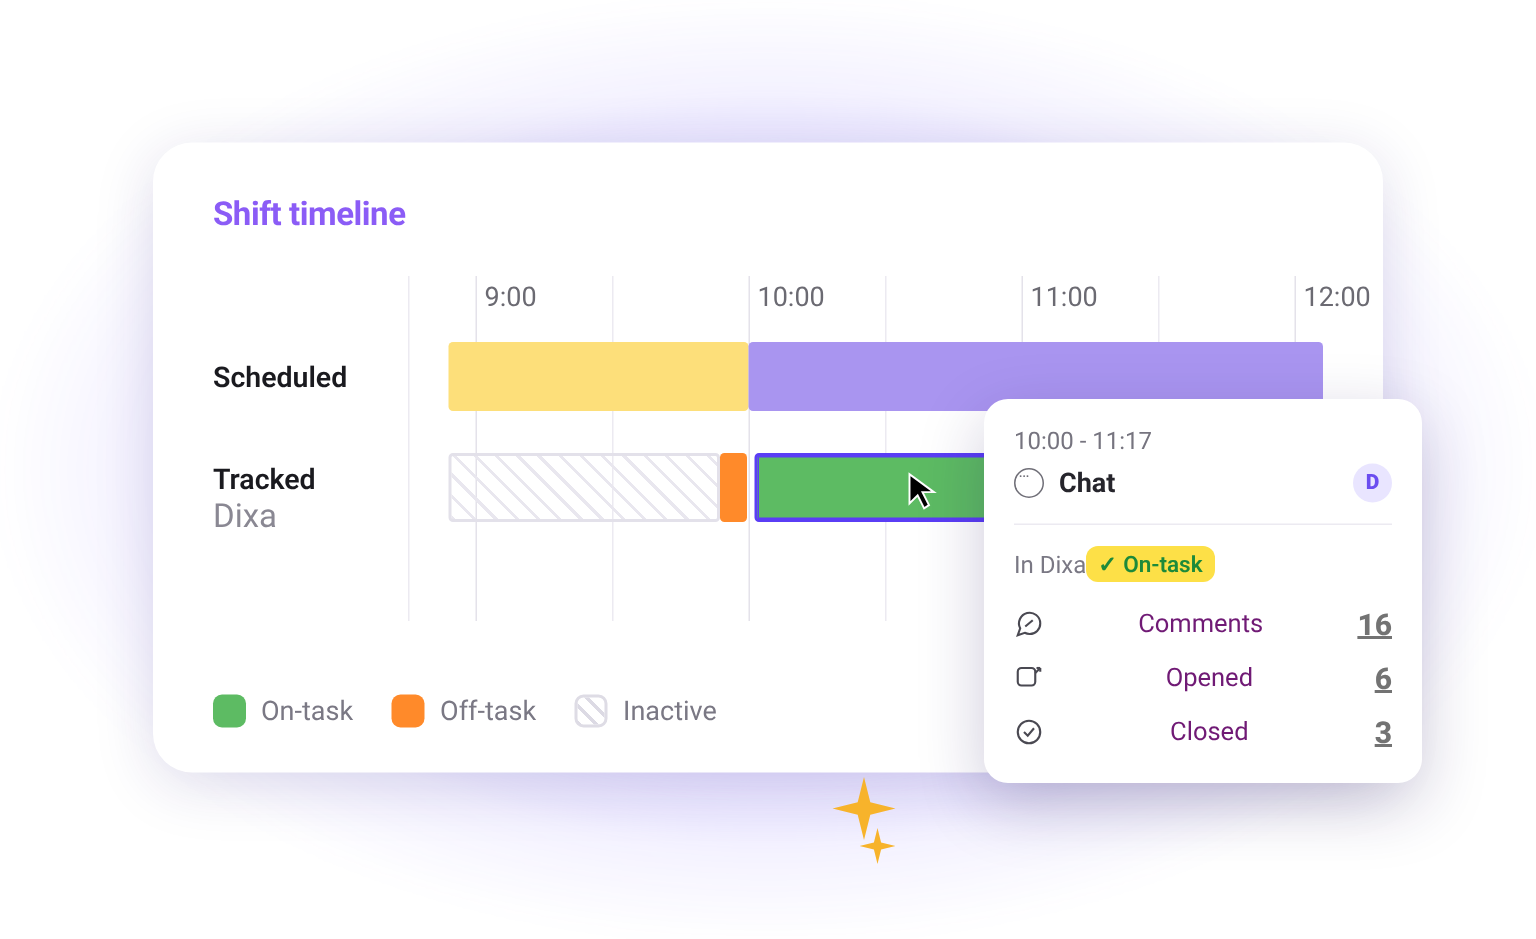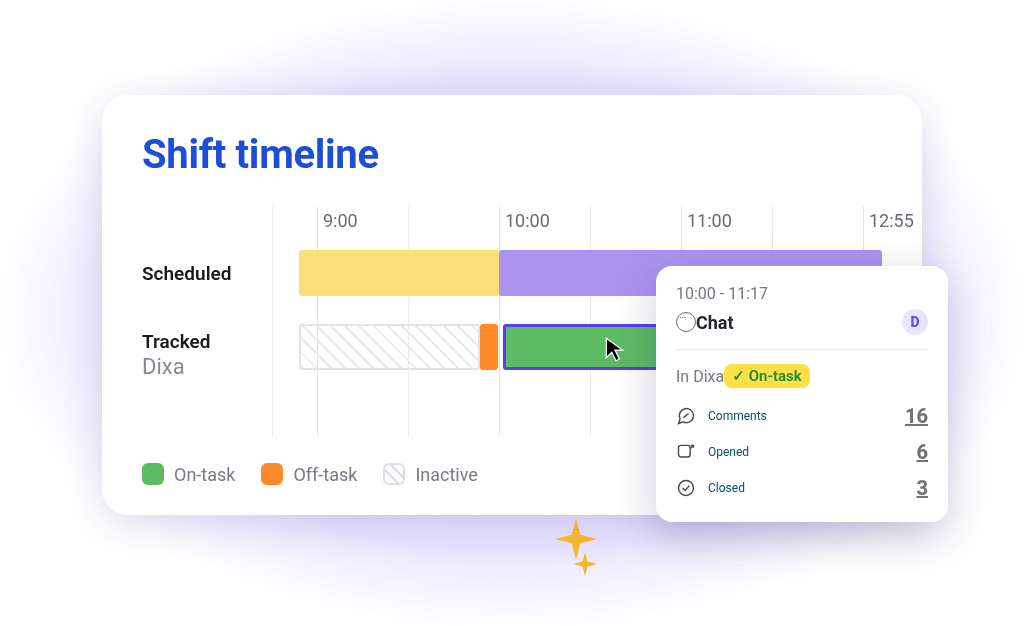--- a/index.html
+++ b/index.html
@@ -34,23 +34,23 @@
     position: absolute;
     left: 102px; top: 95px;
     width: 820px; height: 420px;
     background: #fff;
     border-radius: 26px;
     box-shadow: 0 8px 40px rgba(40,30,120,0.15);
     padding: 36px 40px 28px 40px;
   }
 
   .title {
-    font-size: 40px;
+    font-size: 22px;
     font-weight: 700;
-    color: #1d4ed8;
+    color: #8b5cf6;
     letter-spacing: -0.3px;
   }
 
   .chart { position: relative; margin-top: 28px; height: 230px; }
 
   .grid-area {
     position: absolute;
     left: 130px; right: 0; top: 0; bottom: 0; text-align: center;
   }
   .gridline {
@@ -121,21 +121,21 @@
     width: 292px;
     background: #fff;
     border-radius: 16px;
     box-shadow: 0 14px 44px rgba(30,20,90,0.22);
     padding: 18px 20px 16px 20px;
     font-size: 17px;
     color: #26252c;
   }
   .tt-range { color: #76747f; font-size: 16px; }
   .tt-head {
-    display: flex; align-items: center; 
+    display: flex; align-items: center; gap: 10px;
     margin-top: 6px;
     padding-bottom: 14px;
     border-bottom: 1px solid #eceaf1;
   }
   .tt-head .label { font-weight: 700; font-size: 18px; flex: 1; }
   .chat-ico {
     width: 20px; height: 20px; border: 1.6px solid #6f6e77; border-radius: 50%;
     position: relative;
   }
   .chat-ico::after {
@@ -158,21 +158,21 @@
     color: #1d8a3a; font-weight: 600; font-size: 15px;
     background: #fde047; border-radius: 8px;
     padding: 3px 8px;
   }
   .pill .chk { margin-right: 4px; }
 
   .metric {
     display: flex; align-items: center; gap: 12px;
     padding: 6px 0;
   }
-  .metric .mlabel { flex: 1; font-size: 12px; color: #0c4a6e; }
+  .metric .mlabel { flex: 1; font-size: 17px; color: #701a75; text-align: center; }
   .metric .mval { font-weight: 800; font-size: 20px; color: #737373; text-decoration: underline; }
   .mico { width: 20px; height: 20px; display: inline-flex; align-items: center; justify-content: center; }
   .mico svg { width: 20px; height: 20px; stroke: #4a4952; fill: none; stroke-width: 1.7; }
 
   
   .sparkles { position: absolute; left: 555px; top: 518px; }
   .sparkle { position: absolute; fill: #f7b32b; }
 
 </style>
 </head>
@@ -195,21 +195,21 @@
       <div class="gridline hour" style="left:45px"></div>
       <div class="hour-label" style="left:45px">9:00</div>
       <div class="gridline" style="left:136px"></div>
       <div class="gridline hour" style="left:227px"></div>
       <div class="hour-label" style="left:227px">10:00</div>
       <div class="gridline" style="left:318px"></div>
       <div class="gridline hour" style="left:409px"></div>
       <div class="hour-label" style="left:409px">11:00</div>
       <div class="gridline" style="left:500px"></div>
       <div class="gridline hour" style="left:591px"></div>
-      <div class="hour-label" style="left:591px">12:55</div>
+      <div class="hour-label" style="left:591px">12:00</div>
 
       <div class="bar yellow" style="left:27px; width:200px; top:44px"></div>
       <div class="bar purple" style="left:227px; width:383px; top:44px"></div>
 
       <div class="bar hatch" style="left:27px; width:181px; top:118px"></div>
       <div class="bar orange" style="left:208px; width:18px; top:118px"></div>
       <div class="bar green" style="left:231px; width:229px; top:118px"></div>
 
       <svg class="cursor" style="left:332px; top:130px" viewBox="0 0 20 24">
         <path d="M2 2 L2 20 L7 15 L11 23 L14 21 L10 13 L17 13 Z" fill="#000" stroke="#fff" stroke-width="1.2"></path>

